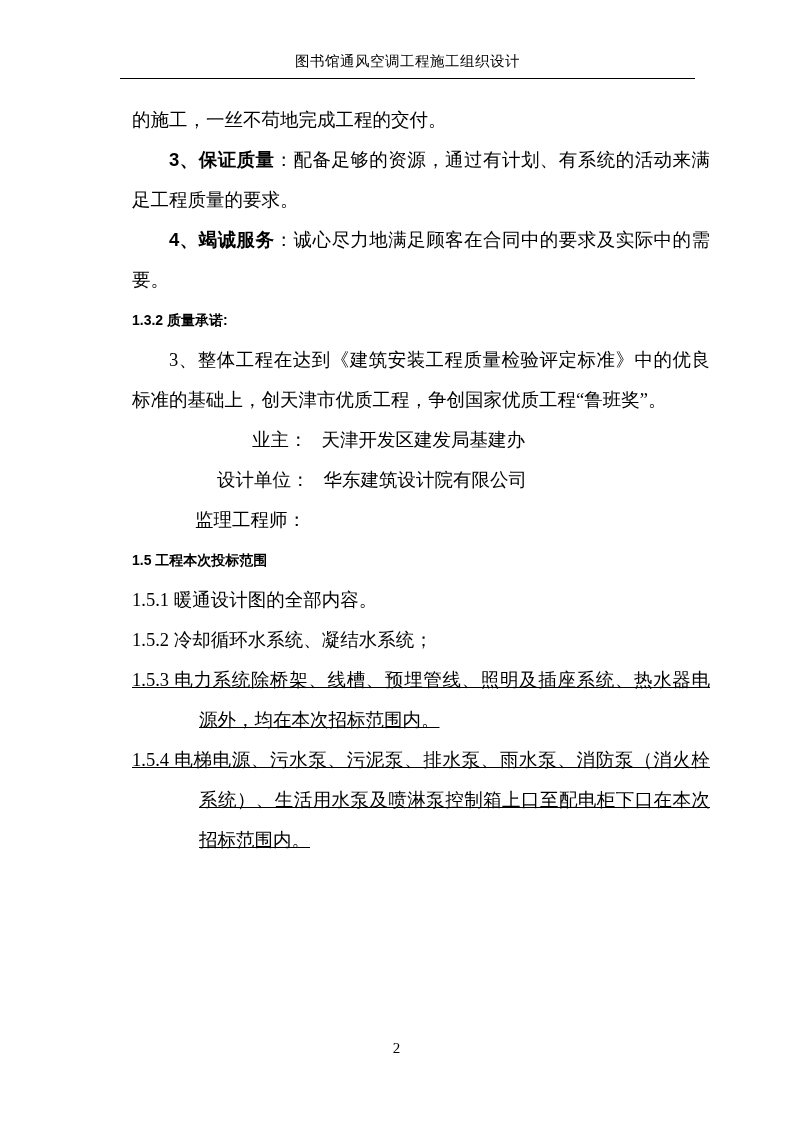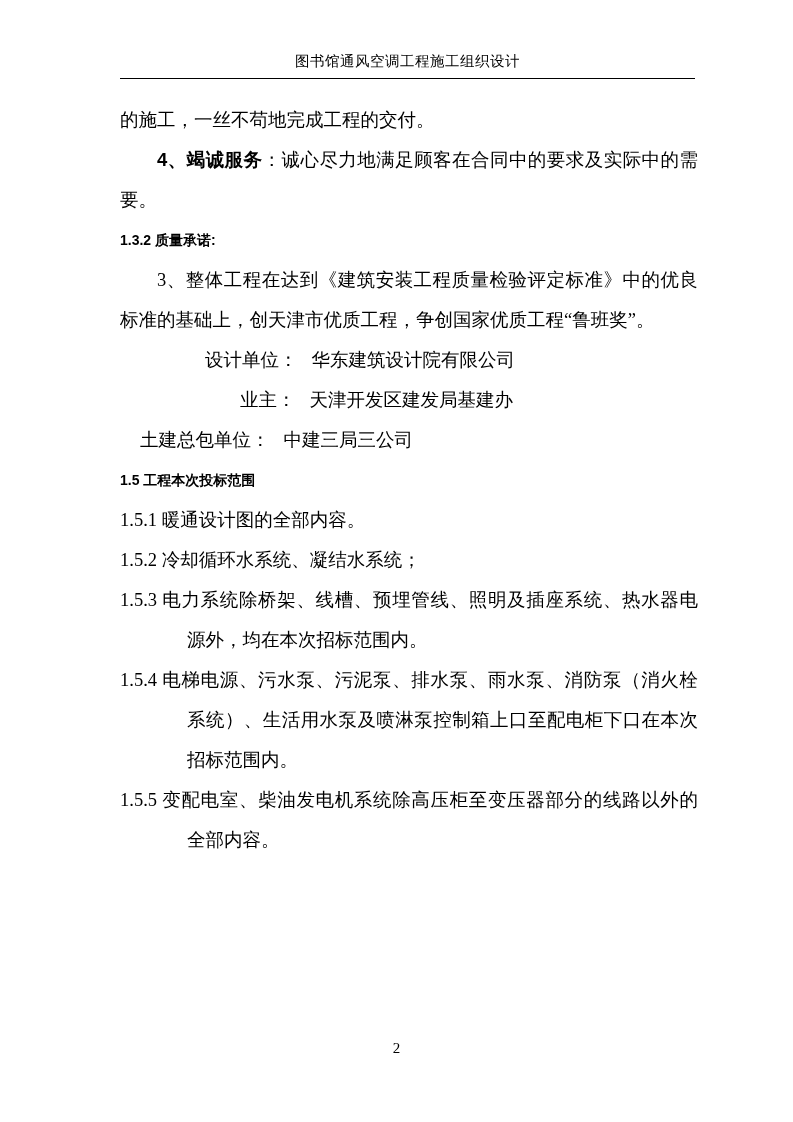--- a/index.html
+++ b/index.html
@@ -37,36 +37,37 @@
     position: absolute;
     top: 78px;
     left: 120px;
     width: 575px;
     height: 0;
     border-top: 1.3px solid #000;
   }
   .content {
     position: absolute;
     top: 100px;
-    left: 120px;
+    left: 132px;
     width: 578px;
   }
   p {
     margin: 0 0 0 0;
     font-size: 18.5px;
     line-height: 40px;
     text-align: justify;
     text-justify: inter-ideograph;
   }
   .indent2 {
     text-indent: 37px;
   }
   .sub-hang {
     padding-left: 67px;
     text-indent: -67px;
+    text-decoration: underline;
   }
   .heading {
     font-family: "Liberation Sans", "DejaVu Sans", sans-serif;
     font-weight: bold;
     font-size: 14px;
     line-height: 40px;
   }
   .bold-run {
     font-family: "Liberation Sans", "DejaVu Sans", sans-serif;
     font-weight: bold;
@@ -95,40 +96,40 @@
 
 <div class="page">
 
   <div class="header">图书馆通风空调工程施工组织设计</div>
   <div class="header-rule"></div>
 
   <div class="content">
 
     <p>的施工，一丝不苟地完成工程的交付。</p>
 
+    <p class="indent2"><span class="bold-run">3、保证质量</span><span>：配备足够的资源，通过有计划、有系统的活动来满足工程质量的要求。</span></p>
 
     <p class="indent2"><span class="bold-run">4、竭诚服务</span><span>：诚心尽力地满足顾客在合同中的要求及实际中的需要。</span></p>
 
     <p class="heading">1.3.2 质量承诺:</p>
 
     <p class="indent2">3、整体工程在达到《建筑安装工程质量检验评定标准》中的优良标准的基础上，创天津市优质工程，争创国家优质工程“鲁班奖”。</p>
 
 
+    <p class="party-line pl1"><span>业主：</span>   <span>天津开发区建发局基建办</span></p>
+
     <p class="party-line pl2"><span>设计单位：</span>   <span>华东建筑设计院有限公司</span></p>
 
-    <p class="party-line pl1"><span>业主：</span>   <span>天津开发区建发局基建办</span></p>
+    <p class="party-line pl3"><span>监理工程师：</span><span></span></p>
 
-
-    <p class="party-line pl4"><span>土建总包单位：</span>   <span>中建三局三公司</span></p>
 
     <p class="heading">1.5 工程本次投标范围</p>
 
     <p>1.5.1 暖通设计图的全部内容。</p>
     <p>1.5.2 冷却循环水系统、凝结水系统；</p>
     <p class="sub-hang">1.5.3 电力系统除桥架、线槽、预埋管线、照明及插座系统、热水器电源外，均在本次招标范围内。</p>
     <p class="sub-hang">1.5.4 电梯电源、污水泵、污泥泵、排水泵、雨水泵、消防泵（消火栓系统）、生活用水泵及喷淋泵控制箱上口至配电柜下口在本次招标范围内。</p>
-    <p class="sub-hang">1.5.5 变配电室、柴油发电机系统除高压柜至变压器部分的线路以外的全部内容。</p>
 
   </div>
 
   <div class="footer">2</div>
 
 </div>
 
 </body></html>

